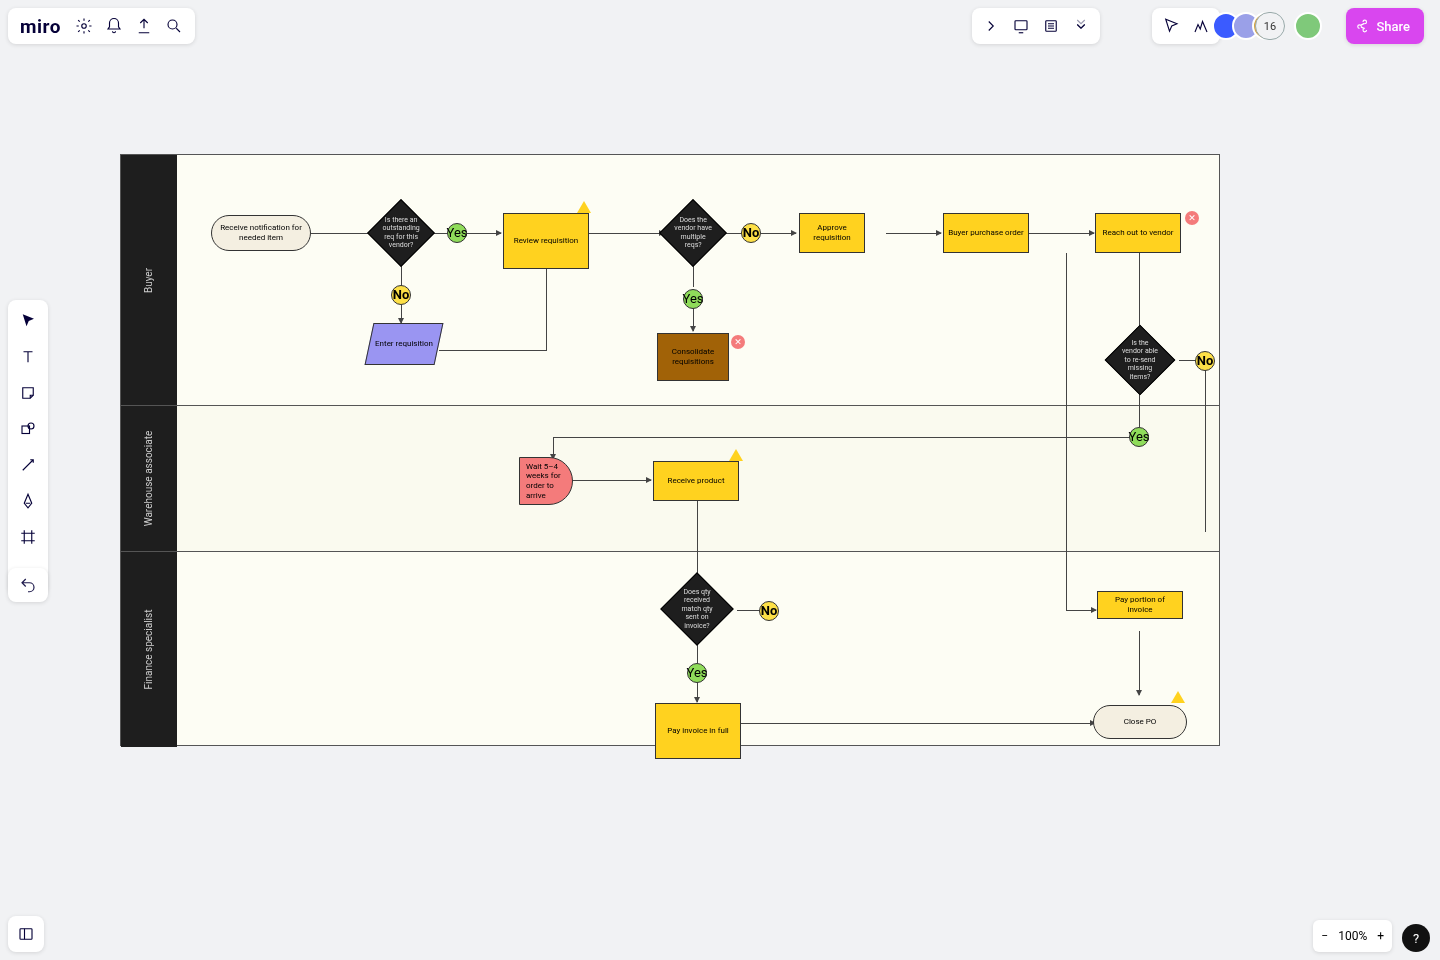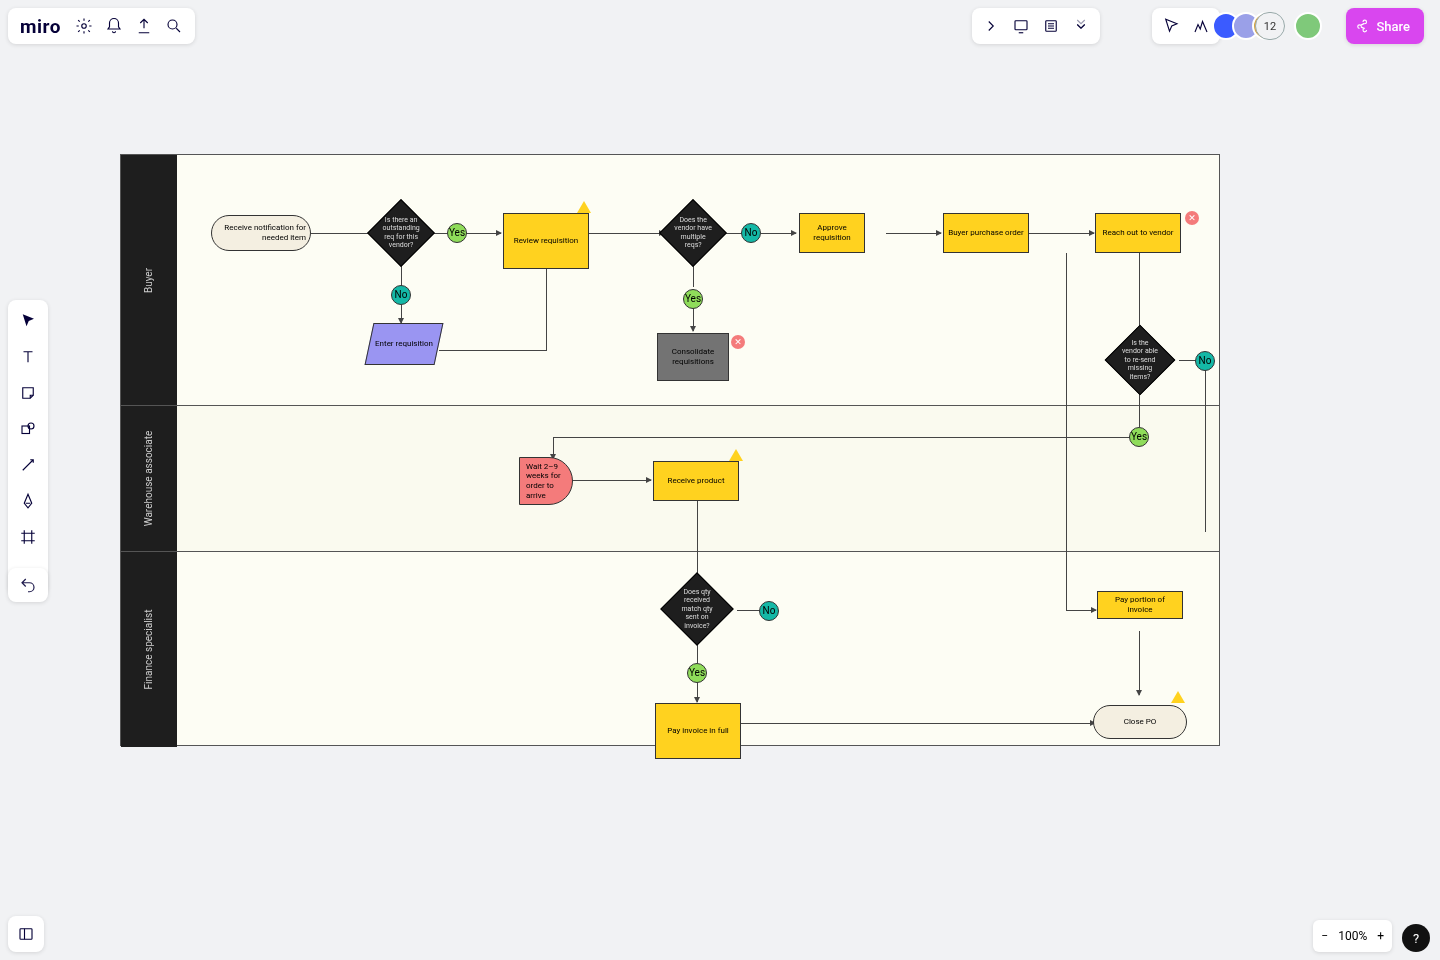--- a/index.html
+++ b/index.html
@@ -39,30 +39,30 @@
   .lane-head span{transform:rotate(-90deg);white-space:nowrap;}
   .lane1{top:0;height:250px;}
   .lane2{top:250px;height:146px;border-top:1px solid #555;}
   .lane3{top:396px;height:196px;border-top:1px solid #555;}
   .lane2-bg{position:absolute;left:56px;top:250px;right:0;height:146px;background:#fafaef;}
   .lane-border{position:absolute;left:56px;right:0;height:1px;background:#555;}
   .lb1{top:250px;} .lb2{top:396px;}
   
   .shape{position:absolute;display:flex;align-items:center;justify-content:center;text-align:center;font-size:8px;line-height:1.2;padding:4px;z-index:3;}
   .rect{background:#ffd21f;border:1px solid #333;}
-  .rect.green{background:#737373;}
-  .pill{background:#f4efe1;border:1.4px solid #333;border-radius:18px;text-align:right;}
+  .rect.green{background:#a16207;}
+  .pill{background:#f4efe1;border:1.4px solid #333;border-radius:18px;}
   .diamond{background:#1e1e1e;color:#ddd;border:1px solid #000;transform:rotate(45deg);}
   .diamond>span{transform:rotate(-45deg);display:block;width:80px;font-size:7px;}
   .para{background:#9a95f2;border:1px solid #333;transform:skewX(-12deg);}
   .para>span{display:block;transform:skewX(12deg);}
   .delay{background:#f47b7b;border:1px solid #333;border-top-right-radius:26px;border-bottom-right-radius:26px;}
-  .yn{width:20px;height:20px;border-radius:50%;border:1px solid #333;font-size:10px;}
+  .yn{width:20px;height:20px;border-radius:50%;border:1px solid #333;font-size:13px;}
   .yn.yes{background:#8fdc5a;}
-  .yn.no{background:#14b8a6;}
+  .yn.no{background:#fde047;font-weight:bold;}
   .warn{width:0;height:0;border-left:7px solid transparent;border-right:7px solid transparent;border-bottom:12px solid #ffd21f;position:absolute;z-index:5;}
   .err{width:14px;height:14px;border-radius:50%;background:#f47b7b;color:#fff;font-size:9px;line-height:14px;text-align:center;position:absolute;z-index:5;}
   
   .line{position:absolute;background:#444;z-index:1;}
   .h{height:1px;}
   .v{width:1px;}
   .arrR::after,.arrD::after,.arrL::after,.arrU::after{content:"";position:absolute;width:0;height:0;}
   .arrR::after{right:-1px;top:-3px;border-top:3.5px solid transparent;border-bottom:3.5px solid transparent;border-left:6px solid #444;}
   .arrD::after{bottom:-1px;left:-3px;border-left:3.5px solid transparent;border-right:3.5px solid transparent;border-top:6px solid #444;}
   .arrU::after{top:-1px;left:-3px;border-left:3.5px solid transparent;border-right:3.5px solid transparent;border-bottom:6px solid #444;}
@@ -133,21 +133,21 @@
         <path d="M4 20l4-10 3 6 3-10 6 14"></path>
       </svg>
     </div>
 </div>
 
 <div class="avatar-stack">
   <div class="avatar a1"></div>
   <div class="avatar a2"></div>
   <div class="avatar a3"></div>
 </div>
-<div class="avatar-count">12</div>
+<div class="avatar-count">16</div>
 <div class="avatar-me"></div>
 <div class="share-btn">
   <svg viewBox="0 0 24 24">
       <path d="M15 8a3 3 0 1 0-3-3M9 13a3 3 0 1 0-3 3M15 16a3 3 0 1 0 3 3M8.5 13.5l6 3M8.5 10.5l6-3"></path>
     </svg>
   <span>Share</span>
 </div>
 
 <div class="lefttools">
   <div class="tb-icon">
@@ -319,21 +319,21 @@
       <span>Is the vendor able to re-send missing items?</span>
     </div>
   <div class="shape yn no" style="left:1074px;top:196px">
       <span>No</span>
     </div>
   <div class="shape yn yes" style="left:1008px;top:272px">
       <span>Yes</span>
     </div>
 
   <div class="shape delay" style="left:398px;top:302px;width:54px;height:48px;text-align:left;padding-left:6px">
-      <span>Wait 2–9 weeks for order to arrive</span>
+      <span>Wait 5–4 weeks for order to arrive</span>
     </div>
   <div class="shape rect" style="left:532px;top:306px;width:86px;height:40px">
       <span>Receive product</span>
     </div>
   <div class="warn" style="left:608px;top:294px"></div>
 
   <div class="shape diamond" style="left:550px;top:428px;width:52px;height:52px">
       <span>Does qty received match qty sent on invoice?</span>
     </div>
   <div class="shape yn no" style="left:638px;top:446px">

